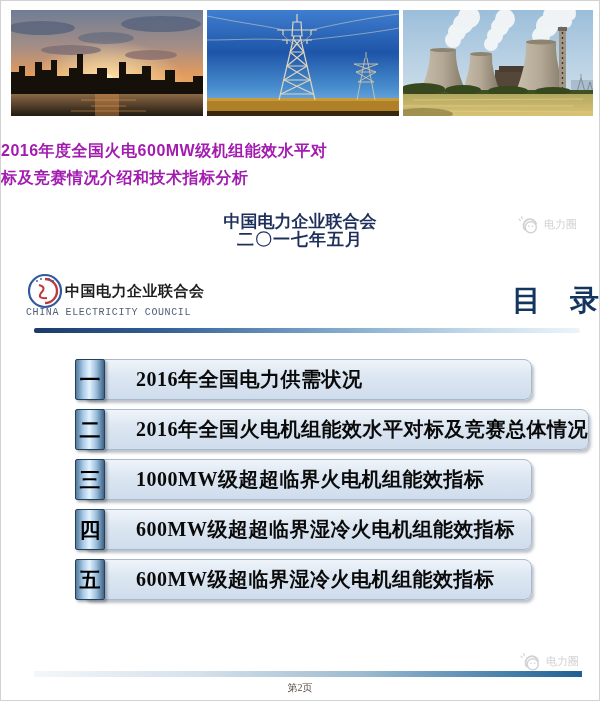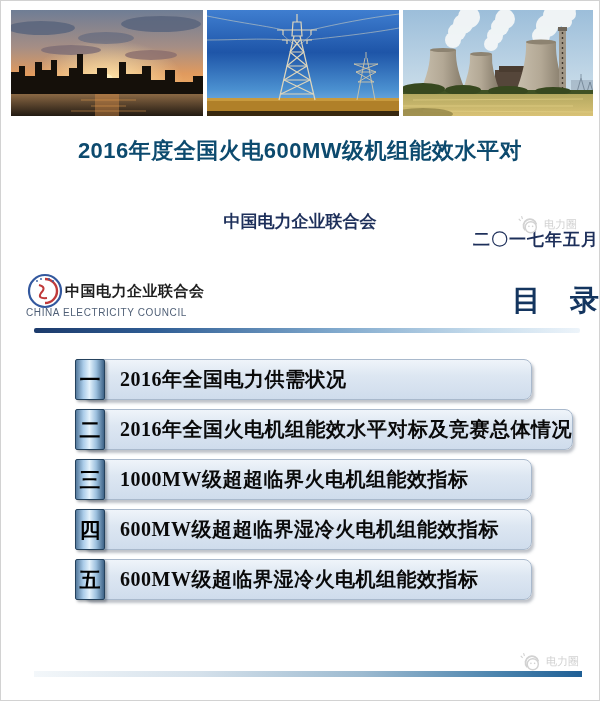--- a/index.html
+++ b/index.html
@@ -4,50 +4,50 @@
 <style>
   html,body{margin:0;padding:0;background:#ffffff;}
   .page{position:relative;width:600px;height:701px;background:#ffffff;overflow:hidden;
         border:1px solid #d2d2d2;box-sizing:border-box;
         font-family:"Liberation Sans",sans-serif;}
   
   .photos{position:absolute;top:9px;left:10px;height:106px;display:flex;gap:4px;}
   .photo{height:106px;overflow:hidden;flex:none;}
   .photo svg{display:block;width:100%;height:100%;}
   
-  .main-title{position:absolute;top:136px;left:0;width:100%;text-align:center;
-      font-weight:700;font-size:22px;line-height:27px;color:#0c4a6e;letter-spacing:.5px;}
+  .main-title{position:absolute;top:136px;left:0;width:100%;text-align:left;
+      font-weight:700;font-size:16px;line-height:27px;color:#a21caf;letter-spacing:.5px;}
   .byline{position:absolute;left:0;width:100%;text-align:center;font-weight:700;
       font-size:17px;color:#1d2f5a;}
   .byline-org{top:209px;}
-  .byline-date{top:227px;letter-spacing:1px;text-align:right;}
+  .byline-date{top:227px;letter-spacing:1px;}
   
   .wm{position:absolute;display:flex;align-items:center;gap:4px;color:#d2d2d2;
       font-size:11px;z-index:5;}
   .wm-top{top:214px;right:22px;}
   .wm-bottom{top:651px;right:20px;}
   
   .cec-logo{position:absolute;left:26px;top:272px;width:36px;height:36px;}
   .cec-cn{position:absolute;left:64px;top:281px;font-weight:700;font-size:15px;
       color:#1e1e1e;letter-spacing:.5px;}
-  .cec-en{position:absolute;left:25px;top:306px;font-family:Liberation Sans, sans-serif;
+  .cec-en{position:absolute;left:25px;top:306px;font-family:Liberation Mono, monospace;
       font-size:10px;color:#4f5f76;letter-spacing:.6px;}
   .section-title{position:absolute;left:511px;top:280px;font-weight:700;font-size:29px;
       color:#14355f;white-space:pre;}
   .header-rule{position:absolute;left:33px;top:327px;width:546px;height:5px;border-radius:2px;
       background:linear-gradient(90deg,#1c3a6b 0%,#2f5d94 22%,#7fa8cc 55%,#c6dcec 82%,#edf4fa 100%);}
   
   .toc{position:absolute;left:74px;top:358px;width:457px;}
   .toc-row{display:flex;align-items:center;height:41px;margin-bottom:9px;position:relative;}
   .toc-num{width:30px;height:41px;flex:none;display:flex;align-items:center;justify-content:center;
       background:linear-gradient(90deg,#54799c 0%,#a9cbe8 26%,#e4f2fc 48%,#9cc0de 72%,#3f6488 100%);
       border:1px solid #24415c;border-radius:2px;box-shadow:2px 2px 3px rgba(40,50,60,.4);
       font-family:"Liberation Serif",serif;font-weight:700;font-size:21px;color:#000;
       z-index:2;box-sizing:border-box;}
-  .toc-bar{flex:1;height:41px;margin-left:-22px;padding-left:36px;display:flex;align-items:center;
+  .toc-bar{flex:1;height:41px;margin-left:-22px;padding-left:52px;display:flex;align-items:center;
       background:linear-gradient(180deg,#eff4fa 0%,#dde7f2 40%,#cfdcec 100%);
       border:1px solid #a9b9cc;border-radius:8px;box-shadow:2px 3px 3px rgba(110,120,135,.45);
       box-sizing:border-box;font-family:"Liberation Serif",serif;font-weight:700;font-size:20px;
       color:#0a0a0a;white-space:nowrap;letter-spacing:.5px;overflow:visible;}
   
   .footer-rule{position:absolute;left:33px;top:670px;width:548px;height:6px;
       background:linear-gradient(90deg,#f3f7fa 0%,#d5e1eb 30%,#9cbad0 60%,#4a83ad 85%,#1f5f95 100%);}
   .page-num{position:absolute;top:680px;left:0;width:100%;text-align:center;
       font-family:"Liberation Serif",serif;font-size:10px;color:#5a4c44;}
 </style>
@@ -198,20 +198,21 @@
             <line x1="0" y1="96" x2="170" y2="96"></line>
             <line x1="20" y1="101" x2="190" y2="102"></line>
         </g>
         <ellipse cx="20" cy="104" rx="30" ry="6" fill="#8a7d42" opacity="0.7"></ellipse>
       </svg>
     </div>
   </div>
 
   <div class="main-title">
     <div>2016年度全国火电600MW级机组能效水平对</div>
+    <div>标及竞赛情况介绍和技术指标分析</div>
   </div>
   <div class="byline byline-org">中国电力企业联合会</div>
   <div class="byline byline-date">二〇一七年五月</div>
 
   <div class="wm wm-top">
     <svg width="24" height="19" viewBox="0 0 26 20">
       <path d="M10 16 A7 7 0 1 1 22 10" fill="none" stroke="#d2d2d2" stroke-width="2"></path>
       <circle cx="16" cy="13" r="6" fill="#ffffff" stroke="#d2d2d2" stroke-width="1.5"></circle>
       <circle cx="14" cy="12" r="0.9" fill="#d2d2d2"></circle>
         <circle cx="18" cy="12" r="0.9" fill="#d2d2d2"></circle>
@@ -261,14 +262,15 @@
   <div class="wm wm-bottom">
     <svg width="24" height="19" viewBox="0 0 26 20">
       <path d="M10 16 A7 7 0 1 1 22 10" fill="none" stroke="#d2d2d2" stroke-width="2"></path>
       <circle cx="16" cy="13" r="6" fill="#ffffff" stroke="#d2d2d2" stroke-width="1.5"></circle>
       <circle cx="14" cy="12" r="0.9" fill="#d2d2d2"></circle>
         <circle cx="18" cy="12" r="0.9" fill="#d2d2d2"></circle>
       <path d="M3 4 l2 2 M6 1 l1 3" stroke="#d2d2d2" stroke-width="1.2"></path>
     </svg>
     <span>电力圈</span>
   </div>
+  <div class="page-num">第2页</div>
 
 </div>
 
 </body></html>

